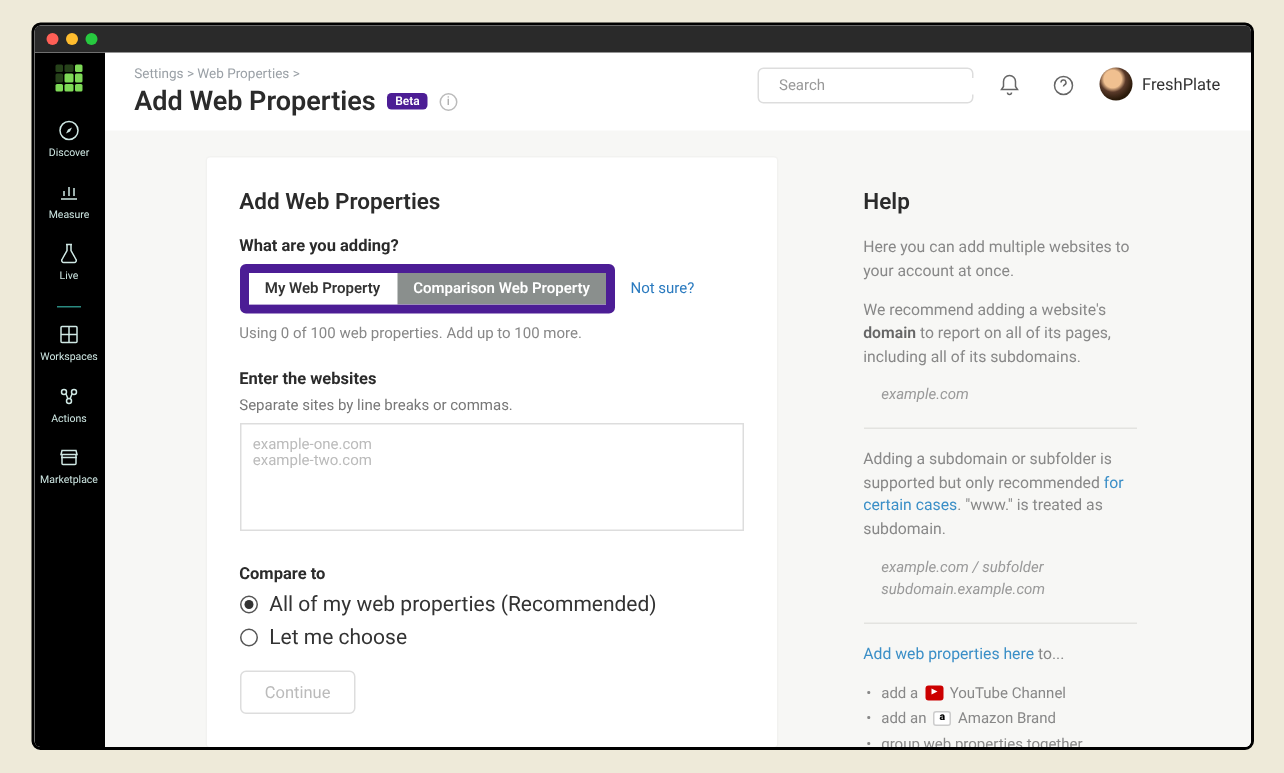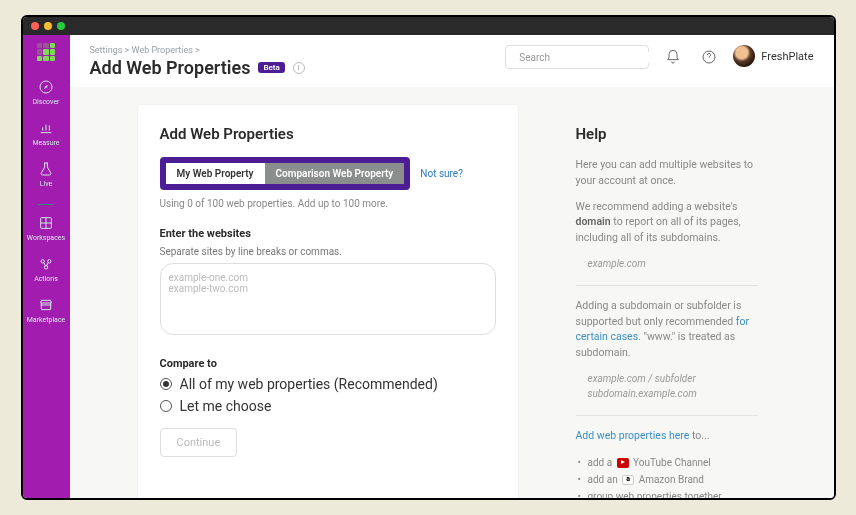--- a/index.html
+++ b/index.html
@@ -2,21 +2,21 @@
 <html><head>
 <meta charset="utf-8">
 <style>
 * { margin:0; padding:0; box-sizing:border-box; font-family:-apple-system,BlinkMacSystemFont,"Segoe UI",Roboto,sans-serif; }
 body { background:#eeead9; display:flex; align-items:center; justify-content:center; height:515px; width:856px; }
 .window { width:815px; height:485px; background:#fff; border:2px solid #000; border-radius:6px; overflow:hidden; display:flex; flex-direction:column; }
 .titlebar { height:18px; background:#2a2a2a; display:flex; align-items:center; padding-left:8px; gap:5px; flex-shrink:0; }
 .dot { width:8px; height:8px; border-radius:50%; }
 .dot.r{background:#ff5f56;} .dot.y{background:#ffbd2e;} .dot.g{background:#27c93f;}
 .app { flex:1; display:flex; overflow:hidden; }
-.sidebar { width:47px; background:#a21caf; display:flex; flex-direction:column; align-items:center; padding-top:8px; color:#cfe8e4; }
+.sidebar { width:47px; background:#000000; display:flex; flex-direction:column; align-items:center; padding-top:8px; color:#cfe8e4; }
 .logo { width:18px; height:18px; display:grid; grid-template-columns:repeat(3,1fr); grid-template-rows:repeat(3,1fr); gap:1px; margin-bottom:18px; }
 .logo span{background:#7ed957;border-radius:1px;}
 .logo span:nth-child(1),.logo span:nth-child(2),.logo span:nth-child(4){opacity:.3;}
 .nav-item { display:flex; flex-direction:column; align-items:center; gap:3px; margin-bottom:14px; cursor:pointer; }
 .nav-item svg { width:16px; height:16px; stroke:#cfe8e4; fill:none; stroke-width:1.5; }
 .nav-label { font-size:7px; color:#cfe8e4; }
 .nav-sep { width:16px; height:1px; background:#2a8a80; margin:2px 0 10px; }
 .main { flex:1; display:flex; flex-direction:column; overflow:hidden; }
 .topbar { display:flex; align-items:flex-start; padding:10px 20px 8px; gap:12px; border-bottom:1px solid transparent; }
 .top-left { flex:1; }
@@ -38,21 +38,21 @@
 .card-left { background:#fff; padding:20px 22px; flex:0 0 380px; border-radius:2px; box-shadow:0 0 0 1px rgba(0,0,0,.02); }
 .card-right { flex:1; padding:20px 0 0 8px; max-width:190px; }
 .heading { font-size:15px; font-weight:600; color:#2b2b2b; margin-bottom:14px; }
 .label-bold { font-size:11px; font-weight:700; color:#2b2b2b; margin-bottom:6px; }
 .segmented { display:flex; border:6px solid #4c1d95; border-radius:4px; overflow:hidden; width:fit-content; }
 .seg-opt { padding:5px 11px; font-size:10px; font-weight:600; cursor:pointer; background:#fff; color:#333; white-space:nowrap; }
 .seg-opt.active { background:#8a8f8d; color:#fff; }
 .not-sure { font-size:10px; color:#2a7abf; margin-left:10px; cursor:pointer; }
 .hint { font-size:10px; color:#888; margin-top:8px; }
 .sub-label { font-size:10px; color:#777; margin-top:2px; margin-bottom:6px; }
-.textarea { width:100%; height:72px; border:1px solid #ddd; border-radius:13px; padding:8px; font-size:10px; color:#333; resize:none; outline:none; font-family:inherit; }
+.textarea { width:100%; height:72px; border:1px solid #ddd; border-radius:0; padding:8px; font-size:10px; color:#333; resize:none; outline:none; font-family:inherit; }
 .textarea::placeholder { color:#bbb; }
 .radio-row { display:flex; align-items:center; gap:8px; margin-top:6px; cursor:pointer; }
 .radio { width:12px; height:12px; border:1.5px solid #555; border-radius:50%; display:flex; align-items:center; justify-content:center; }
 .radio.checked::after { content:''; width:6px; height:6px; background:#333; border-radius:50%; }
 .radio-label { font-size:14px; color:#333; }
 .continue-btn { margin-top:14px; padding:7px 16px; border:1px solid #ddd; background:#fff; color:#bbb; font-size:11px; border-radius:4px; cursor:not-allowed; }
 .help-p { font-size:10.5px; color:#888; line-height:1.5; margin-bottom:10px; }
 .help-p strong { color:#666; font-weight:600; }
 .help-ex { font-size:10px; color:#999; font-style:italic; margin:4px 0 14px 12px; line-height:1.5; }
 .help-link { color:#3b8fc7; cursor:pointer; }
@@ -163,20 +163,21 @@
         <div class="user">
           <div class="avatar"></div>
           <span class="user-name">FreshPlate</span>
         </div>
       </div>
 
       <div class="content">
         <div class="card-left">
           <h2 class="heading">Add Web Properties</h2>
 
+          <div class="label-bold">What are you adding?</div>
           <div style="display:flex;align-items:center;">
             <div class="segmented">
               <div class="seg-opt">My Web Property</div>
               <div class="seg-opt active">Comparison Web Property</div>
             </div>
             <span class="not-sure">Not sure?</span>
           </div>
           <div class="hint">Using 0 of 100 web properties. Add up to 100 more.</div>
 
           <div class="section-gap">

